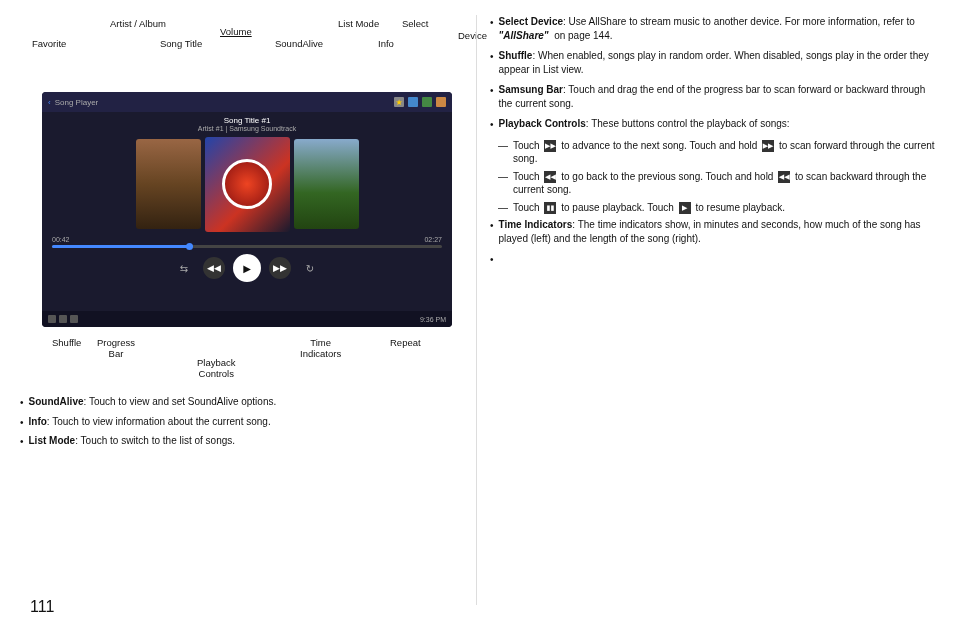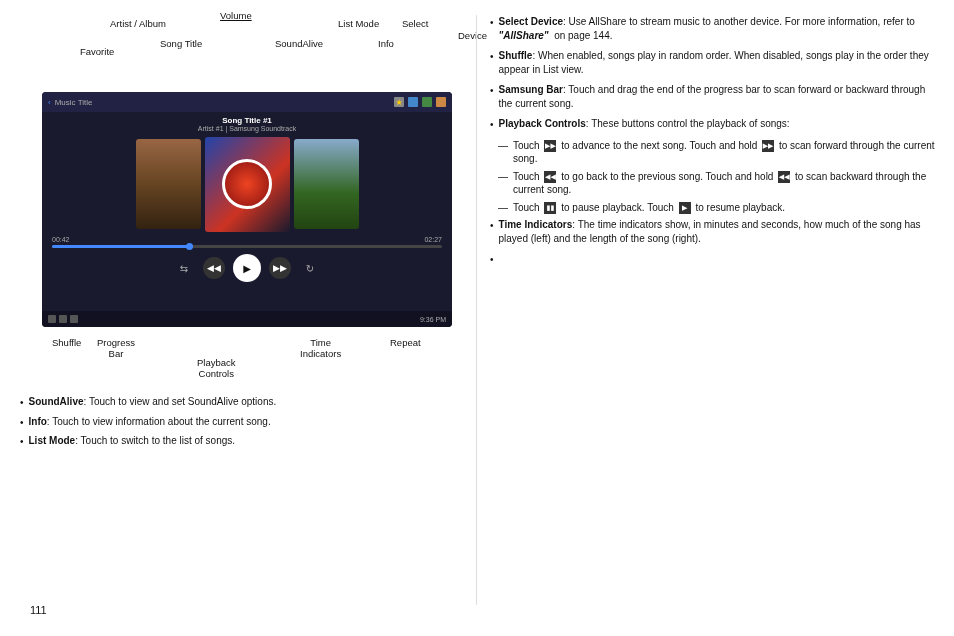--- a/index.html
+++ b/index.html
@@ -11,21 +11,21 @@
       font-size: 11px;
       color: #111;
       position: relative;
       overflow: hidden;
     }
 
     .page-number {
       position: absolute;
       bottom: 20px;
       left: 30px;
-      font-size: 11px;
+      font-size: 16px;
       color: #111;
     }
 
     
     .left-panel {
       position: absolute;
       left: 20px;
       top: 10px;
       width: 460px;
     }
@@ -89,21 +89,21 @@
     .topbar-icon.share { background: #cc8844; }
 
     
     .song-info-area {
       text-align: center;
       padding: 4px 0 2px;
     }
     .song-title-text {
       color: #fff;
       font-size: 8px;
-      font-weight: bold;
+      font-weight: normal;
     }
     .song-subtitle-text {
       color: #aaa;
       font-size: 7px;
     }
 
     
     .album-art-row {
       display: flex;
       justify-content: center;
@@ -336,37 +336,37 @@
       color: #fff;
     }
   </style>
 </head>
 <body>
 
 <div class="left-panel">
 
   <div class="annotations-top">
 
-    <span class="ann-label" style="left:12px; top:36px;margin-left:48px;">Favorite</span>
+    <span class="ann-label" style="left:12px; top:28px;">Favorite</span>
     <span class="ann-label" style="left:90px; top:8px;">Artist / Album</span>
     <span class="ann-label" style="left:140px; top:28px;">Song Title</span>
-    <span class="ann-label" style="left:200px; top:0;text-decoration:underline;">Volume</span>
+    <span class="ann-label" style="left:200px; top:16px;text-decoration:underline;">Volume</span>
     <span class="ann-label" style="left:255px; top:28px;">SoundAlive</span>
     <span class="ann-label" style="left:318px; top:8px;">List Mode</span>
     <span class="ann-label" style="left:358px; top:28px;">Info</span>
     <span class="ann-label" style="left:382px; top:8px;">Select</span>
     <span class="ann-label" style="left:398px; top:20px;margin-left:40px;">Device</span>
   </div>
 
   <div class="player">
 
     <div class="player-topbar">
       <div class="player-topbar-left">
         <span style="color:#4488ff; font-size:8px;">‹</span>
-        <span class="player-topbar-title">Music Title</span>
+        <span class="player-topbar-title">Song Player</span>
       </div>
       <div class="player-topbar-icons">
         <div class="topbar-icon" style="background:#888; width:10px; height:10px; display:flex; align-items:center; justify-content:center; color:#ffcc00; font-size:8px;">★</div>
         <div class="topbar-icon info"></div>
         <div class="topbar-icon list"></div>
         <div class="topbar-icon share"></div>
       </div>
     </div>
 
     <div class="song-info-area">

